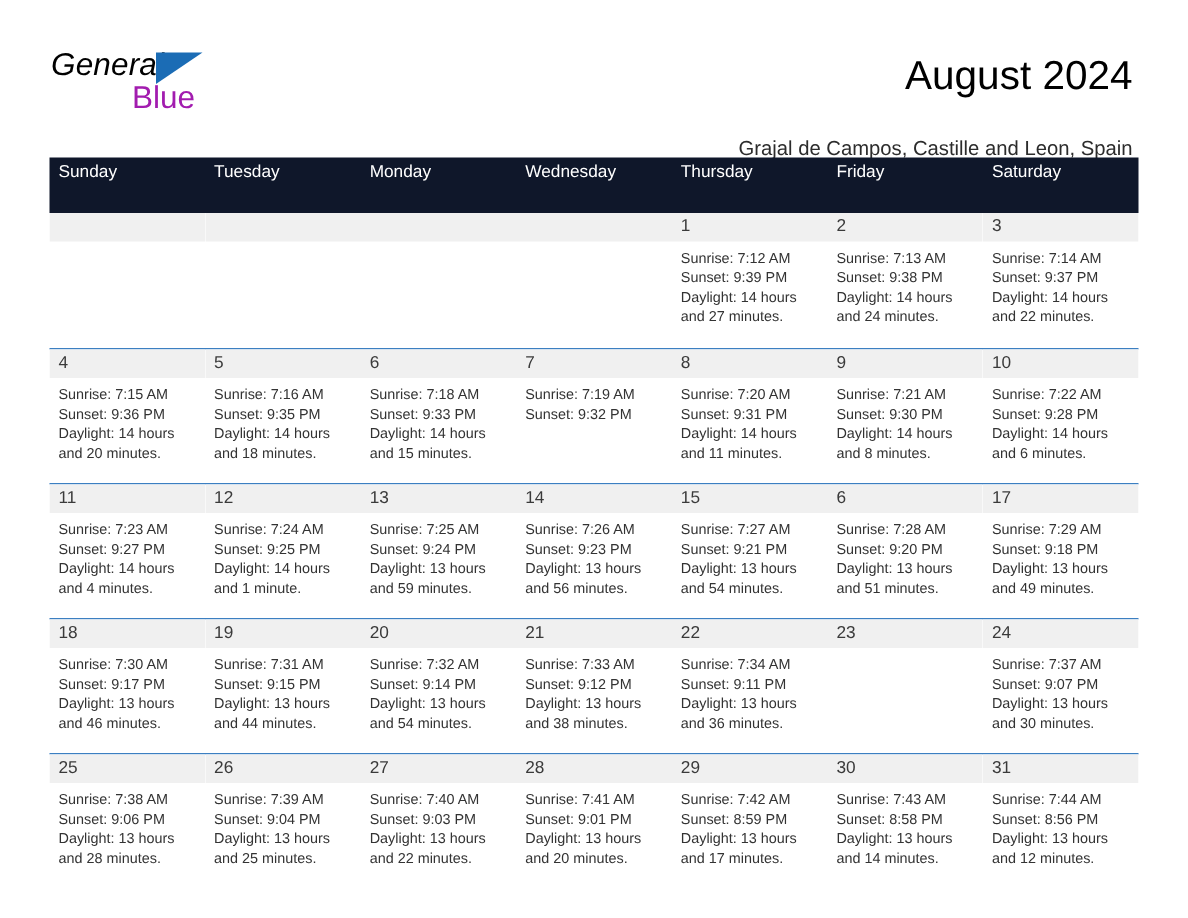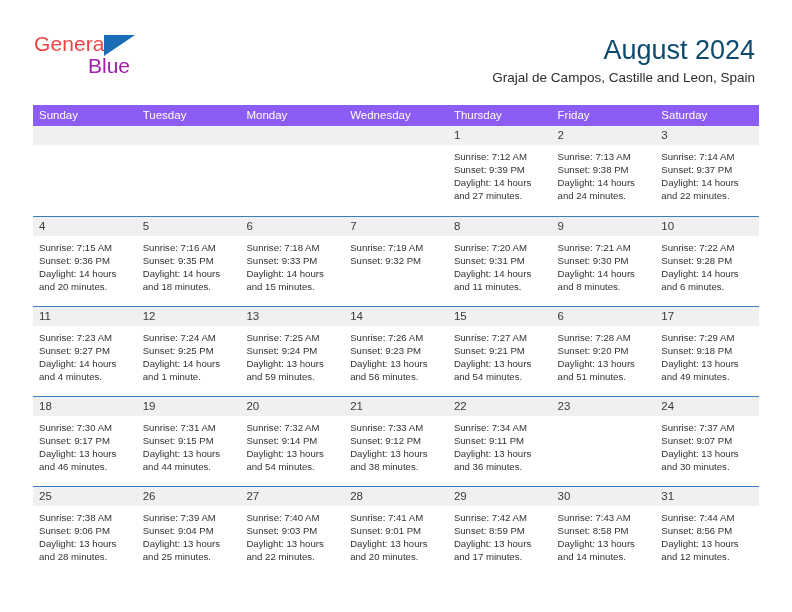--- a/index.html
+++ b/index.html
@@ -36,23 +36,24 @@
     left: 34px;
     top: 32px;
     width: 190px;
     height: 52px;
   }
   .logo-general {
     position: absolute;
     left: 0;
     top: 0;
     font-size: 21px;
-    color: #ef4444;
+    color: #000000;
     letter-spacing: 0.1px;
     line-height: 24px;
+    font-style: italic;
   }
   .logo-triangle {
     position: absolute;
     left: 70px;
     top: 3px;
     width: 0;
     height: 0;
     border-left: 31px solid #1b6cb5;
     border-bottom: 21px solid transparent;
   }
@@ -63,48 +64,48 @@
     font-size: 21px;
     color: #a21caf;
     line-height: 24px;
   }
 
   .title {
     position: absolute;
     right: 37px;
     top: 34px;
     font-size: 27px;
-    color: #0c4a6e;
+    color: #000000;
     text-align: left;
     line-height: 32px;
     white-space: nowrap;
   }
   .subtitle {
     position: absolute;
     right: 37px;
-    top: 70px;
+    top: 91px;
     font-size: 13.5px;
     color: #2c2c2c;
     text-align: center;
     line-height: 16px;
     white-space: nowrap;
   }
 
   
   .calendar {
     position: absolute;
     left: 33px;
     top: 105px;
     width: 726px;
   }
 
   .weekday-row {
     display: flex;
-    background: #8b5cf6;
-    height: 21px;
+    background: #0f172a;
+    height: 37px;
   }
   .weekday-cell {
     flex: 1 1 0;
     color: #ffffff;
     font-size: 11.5px;
     line-height: 21px;
     padding-left: 6px;
     box-sizing: border-box;
     white-space: nowrap;
     overflow: hidden;

